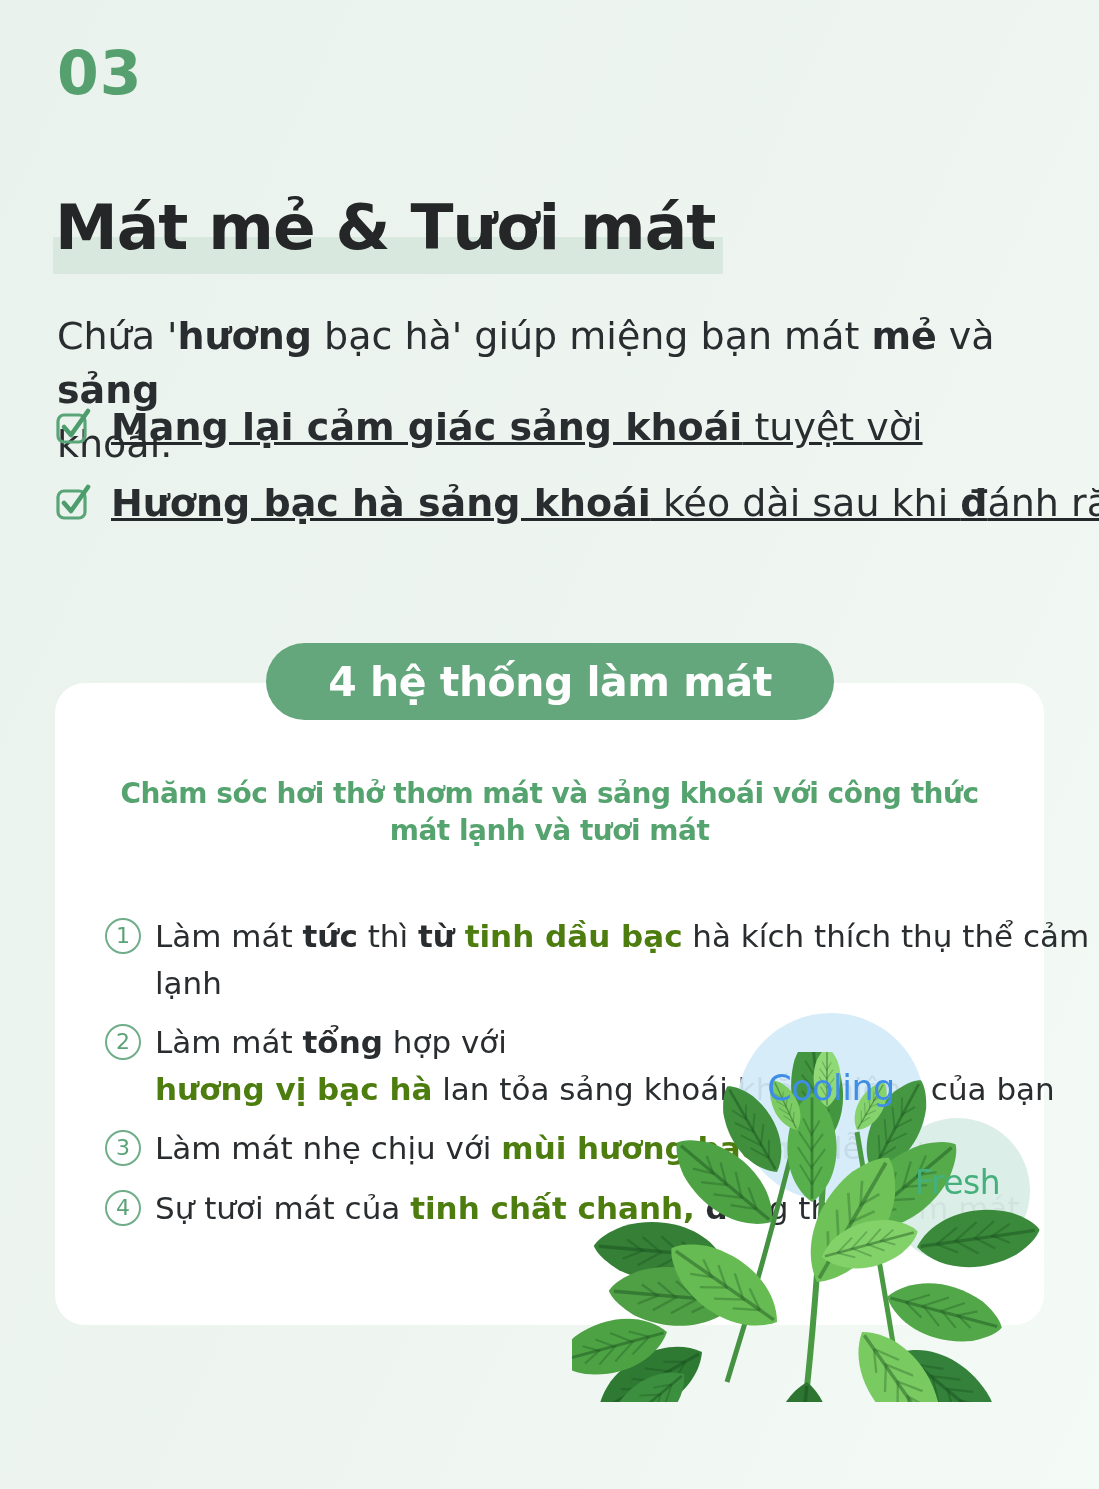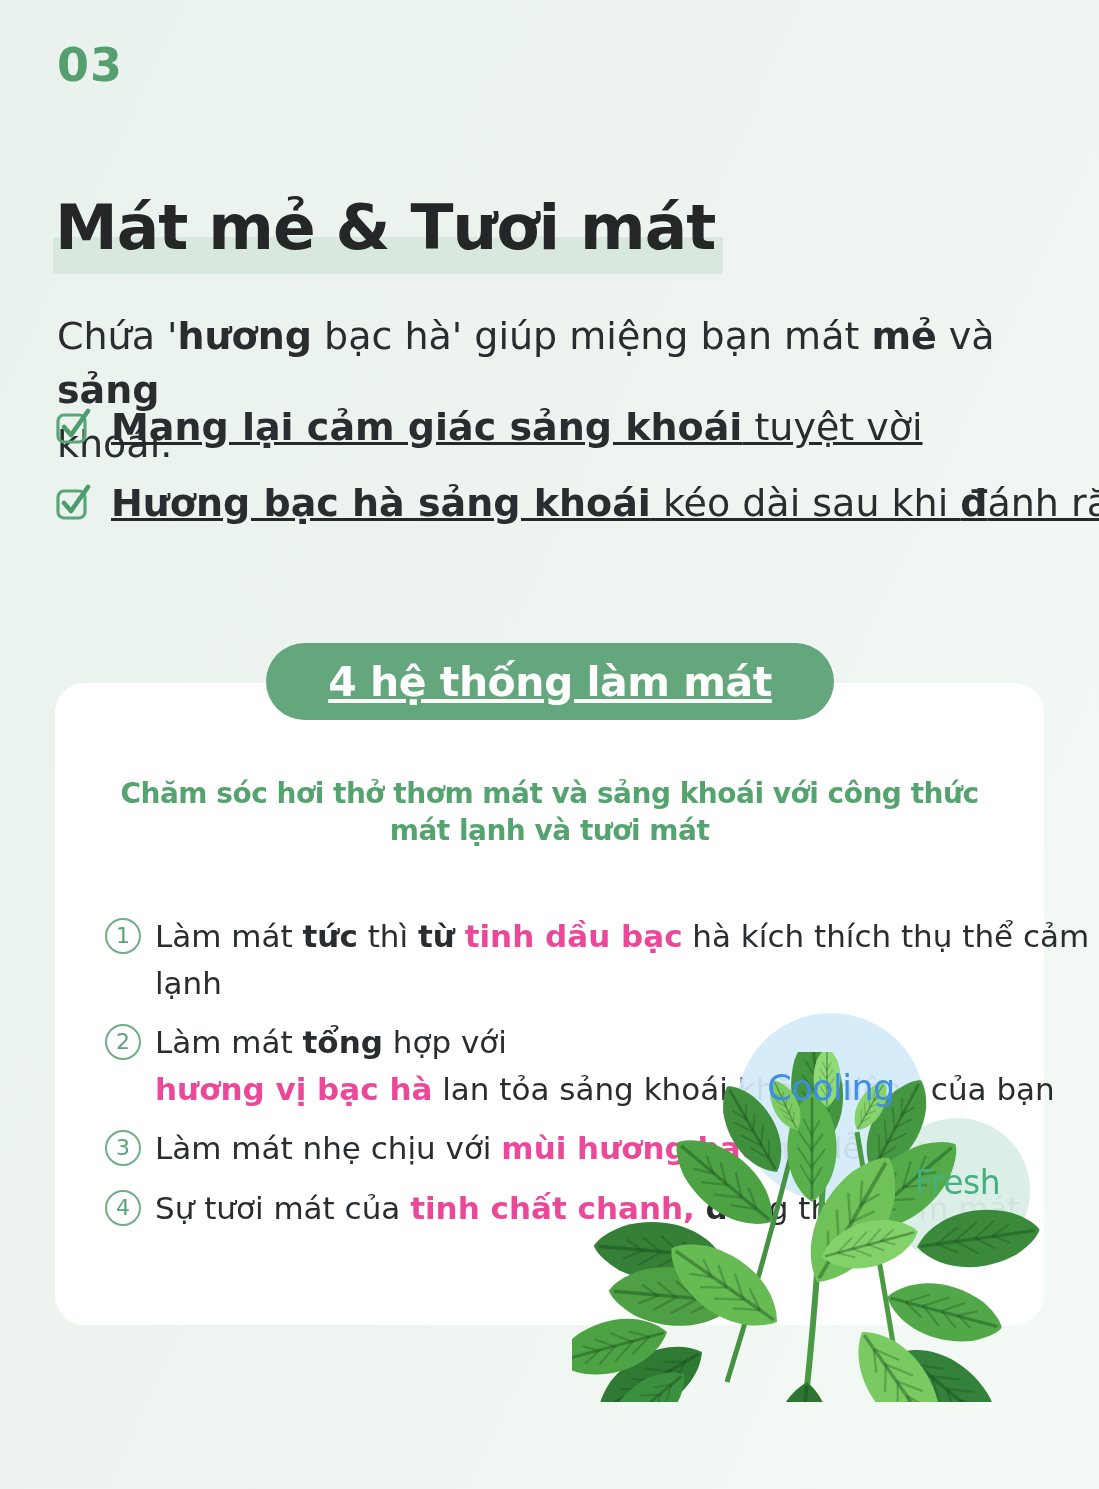--- a/index.html
+++ b/index.html
@@ -7,21 +7,21 @@
     position:relative;
     width:1099px;height:1489px;
     overflow:hidden;
     background:linear-gradient(115deg,#eaf2ed 0%,#eef5f1 55%,#f4faf6 100%);
     font-family:"DejaVu Sans","Liberation Sans",sans-serif;
     color:#26292b;
   }
   
   .section-num{
     position:absolute;left:57px;top:38px;
-    font-size:46px;font-weight:700;color:#55a06e;letter-spacing:1px;
+    font-size:60px;font-weight:700;color:#55a06e;letter-spacing:1px;
   }
   .page-title{
     position:absolute;left:55px;top:148px;
     font-size:63px;font-weight:700;line-height:1.2;color:#242628;
     letter-spacing:-1px;white-space:nowrap;
   }
   .page-title .hl{
     background:linear-gradient(to bottom,rgba(0,0,0,0) 55%,#d9e8de 55%);
     padding:0 8px 10px 2px;margin-left:-2px;
   }
@@ -29,29 +29,29 @@
     position:absolute;left:57px;top:272px;width:980px;
     font-size:38px;line-height:1.42;color:#2a2d2f;
     white-space:pre-line;
   }
   .checklist{position:absolute;left:55px;top:404px;width:1000px;}
   .check-row{display:flex;align-items:flex-start;margin-bottom:28px;text-decoration:underline;}
   .check-icon{flex:0 0 auto;width:40px;height:40px;margin:2px 16px 0 0;}
   .check-text{font-size:38px;line-height:1.25;color:#2a2d2f;white-space:pre;}
   
   .b{font-weight:700;margin-top:12px;}
-  .g{font-weight:700;color:#ec4899;}
+  .g{font-weight:700;color:#4d7c0f;}
   
   .pill{
     position:absolute;left:266px;top:643px;width:568px;height:77px;
     background:#64a77c;border-radius:40px;
     display:flex;align-items:center;justify-content:center;
     z-index:3;
   }
-  .pill-label{font-size:41px;font-weight:700;color:#fdfefd;letter-spacing:-0.5px;text-decoration:underline;}
+  .pill-label{font-size:41px;font-weight:700;color:#fdfefd;letter-spacing:-0.5px;}
   
   .card{
     position:absolute;left:55px;top:683px;width:989px;height:642px;
     background:#ffffff;border-radius:30px;z-index:1;
   }
   .card-heading{
     margin:92px 40px 0;
     text-align:center;font-size:28px;font-weight:700;color:#55a36e;
     line-height:1.33;letter-spacing:-0.5px;
   }

